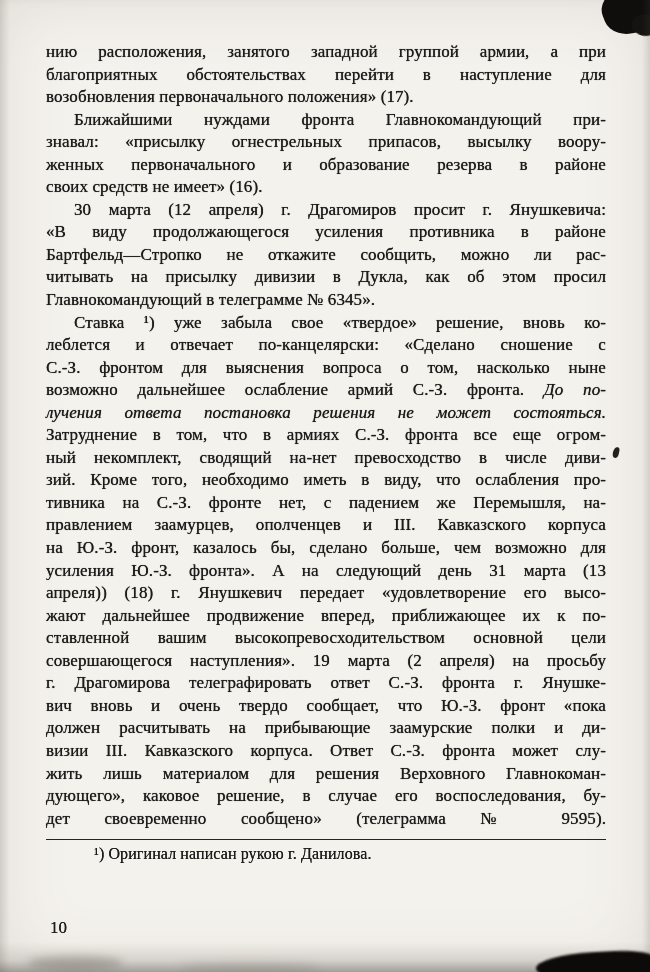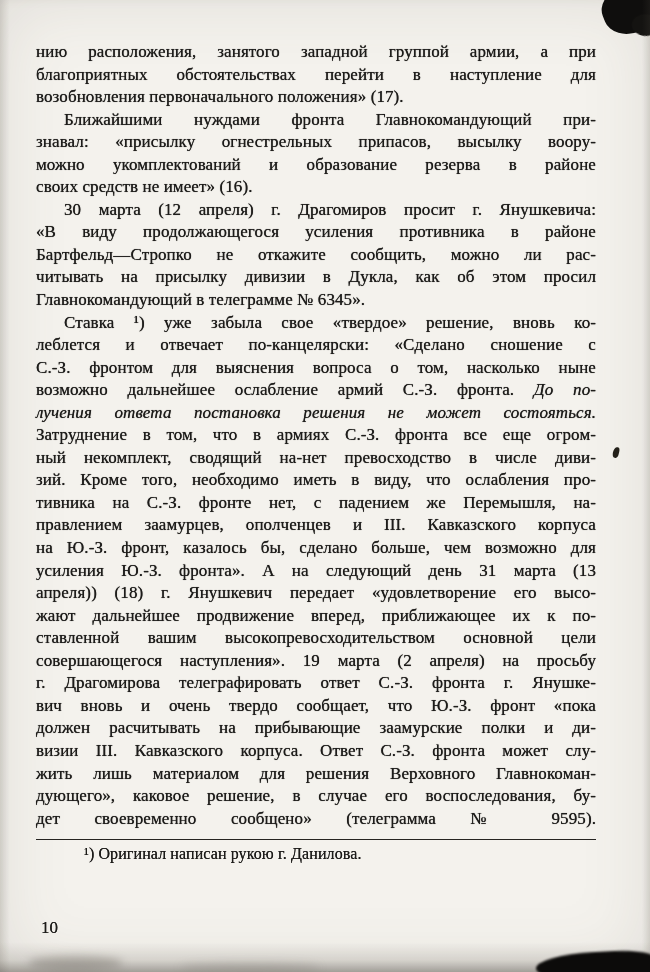--- a/index.html
+++ b/index.html
@@ -15,21 +15,21 @@
   .scan-page {
     position: relative;
     width: 650px; height: 972px;
     background: var(--paper);
     overflow: hidden;
     box-shadow: inset 0 0 70px rgba(90,85,75,.13), inset 0 0 10px rgba(90,85,75,.08);
     color: var(--ink);
   }
   .text-block {
     position: absolute;
-    left: 36px; top: 41px;
+    left: 46px; top: 41px;
     width: 560px;
     font-size: 17px;
     line-height: 22.55px;
     text-shadow: 0 0 0.7px currentColor; 
     letter-spacing: 0.1px;
   }
   .paragraph { }
   .line {
     text-align: justify;
     text-align-last: justify;
@@ -45,21 +45,21 @@
   }
   .footnote {
     margin-top: 5px;
     padding-left: 48px;
     font-size: 16px;
     line-height: 18px;
     text-shadow: 0 0 0.5px currentColor;
   }
   .page-number {
     position: absolute;
-    left: 41px; top: 918px;
+    left: 50px; top: 918px;
     font-size: 17px;
     text-shadow: 0 0 0.6px currentColor;
   }
   
   .artifact { position: absolute; pointer-events: none; }
   .corner-blob-1 {
     top: -16px; right: -14px;
     width: 62px; height: 48px;
     background: #0f0e0d;
     border-radius: 46% 30% 60% 50%;
@@ -126,21 +126,21 @@
   <div class="text-block">
 
   <div class="paragraph">
         <div class="line">нию расположения, занятого западной группой армии, а при</div>
         <div class="line">благоприятных обстоятельствах перейти в наступление для</div>
         <div class="line last">возобновления первоначального положения» (17).</div>
       </div>
       <div class="paragraph">
         <div class="line indent">Ближайшими нуждами фронта Главнокомандующий при-</div>
         <div class="line">знавал: «присылку огнестрельных припасов, высылку воору-</div>
-        <div class="line">можно укомплектований и образование резерва в районе</div>
+        <div class="line">женных первоначального и образование резерва в районе</div>
         <div class="line last">своих средств не имеет» (16).</div>
       </div>
       <div class="paragraph">
         <div class="line indent">30 марта (12 апреля) г. Драгомиров просит г. Янушкевича:</div>
         <div class="line">«В виду продолжающегося усиления противника в районе</div>
         <div class="line">Бартфельд—Стропко не откажите сообщить, можно ли рас-</div>
         <div class="line">читывать на присылку дивизии в Дукла, как об этом просил</div>
         <div class="line last">Главнокомандующий в телеграмме № 6345».</div>
       </div>
       <div class="paragraph">

